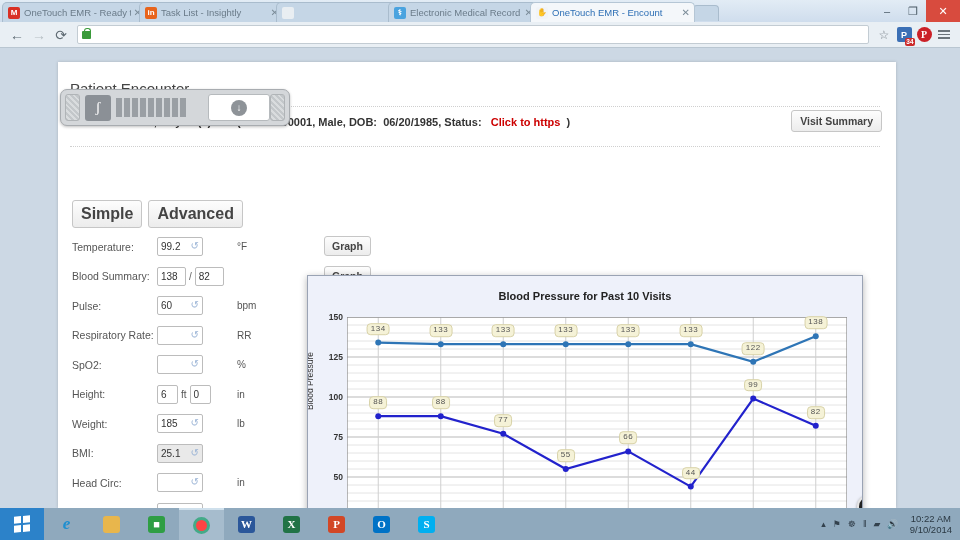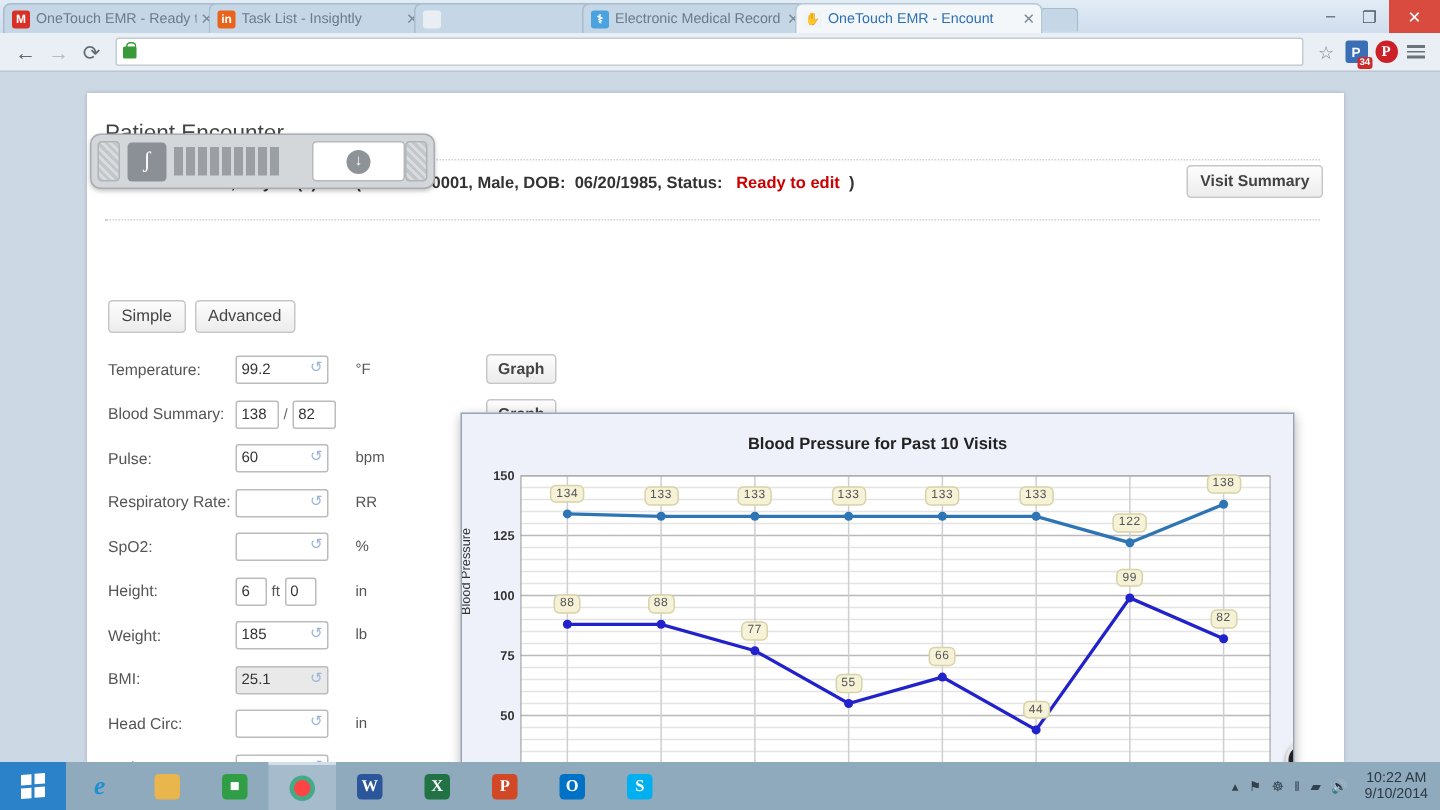--- a/index.html
+++ b/index.html
@@ -107,32 +107,32 @@
   .tabrow { position: absolute; left: 12px; top: 96px; width: 810px; height: 30px;
     background: #d8d8d8; border: 1px solid #cfcfcf; border-radius: 4px;
     display: flex; align-items: center; padding: 3px 4px; gap: 2px; }
   .ntab { font-size: 10.5px; color: #666; background: linear-gradient(#fbfbfb,#ededed);
     border: 1px solid #d0d0d0; border-radius: 3px; padding: 5px 7px; cursor: pointer;
     white-space: nowrap; }
   .ntab.on { background: #fff; color: #444; border-color: #d7d7d7; }
 
   
   .sa { position: absolute; left: 14px; top: 138px; display: flex; gap: 6px; }
-  .sa .b { font-size: 11px; font-weight: normal; color: #444;
+  .sa .b { font-size: 16px; font-weight: bold; color: #444;
     background: linear-gradient(#fdfdfd,#ececec); border: 1px solid #c6c6c6;
     border-radius: 3px; padding: 4px 8px; cursor: pointer; }
 
   
   .form { position: absolute; left: 14px; top: 170px; width: 250px; }
   .frow { height: 29.5px; display: flex; align-items: center; }
   .flabel { width: 85px; font-size: 10.5px; color: #555; }
   .fctrl { width: 75px; display: flex; align-items: center; }
   .inp { position: relative; height: 19px; background: #fff; border: 1px solid #bcbcbc;
     border-radius: 2px; display: flex; align-items: center; padding: 0 3px; }
-  .inp.w-full { width: 62px; }
+  .inp.w-full { width: 46px; }
   .inp.w-half { width: 29px; }
   .inp.w-ft { width: 21px; }
   .inp.ro { background: #e9e9e9; }
   .inp input { border: none; outline: none; background: transparent; width: 100%;
     font-family: "Liberation Sans", sans-serif; font-size: 10px; color: #333; padding: 0; }
   .hico { position: absolute; right: 3px; top: 3px; font-size: 10px; color: #9cb5d6;
     font-family: "Liberation Serif", serif; line-height: 1; pointer-events: none; }
   .unit { font-size: 10px; color: #555; margin-left: 5px; }
   .slash { font-size: 10px; color: #666; margin: 0 3px; }
   .graphbtn { position: absolute; left: 266px; font-size: 10.5px; font-weight: bold;
@@ -256,21 +256,21 @@
           <span class="nm">Albert</span>
           <span>&nbsp;</span>
           <span class="nm">Einstein</span><span>, </span>
           <span>29 year(s) old</span>
           <span>&nbsp;(</span><span>MRN:</span>
           <span>&nbsp;</span><span>100001</span><span>, </span>
           <span>Male</span><span>, </span>
           <span>DOB:</span>
           <span>&nbsp;</span><span>06/20/1985</span><span>, </span>
           <span>Status:</span>
-          <span>&nbsp;&nbsp;</span><span class="edit">Ready to edit</span>
+          <span>&nbsp;&nbsp;</span><span class="edit">Click to https</span>
           <span>&nbsp;)</span>
         </div>
 
         <div class="vs-btn">Visit Summary</div>
         <div class="hr" style="top:84px;"></div>
 
 
         <div class="sa" id="mode-host">
             <div class="b">Simple</div>
             <div class="b">Advanced</div>

